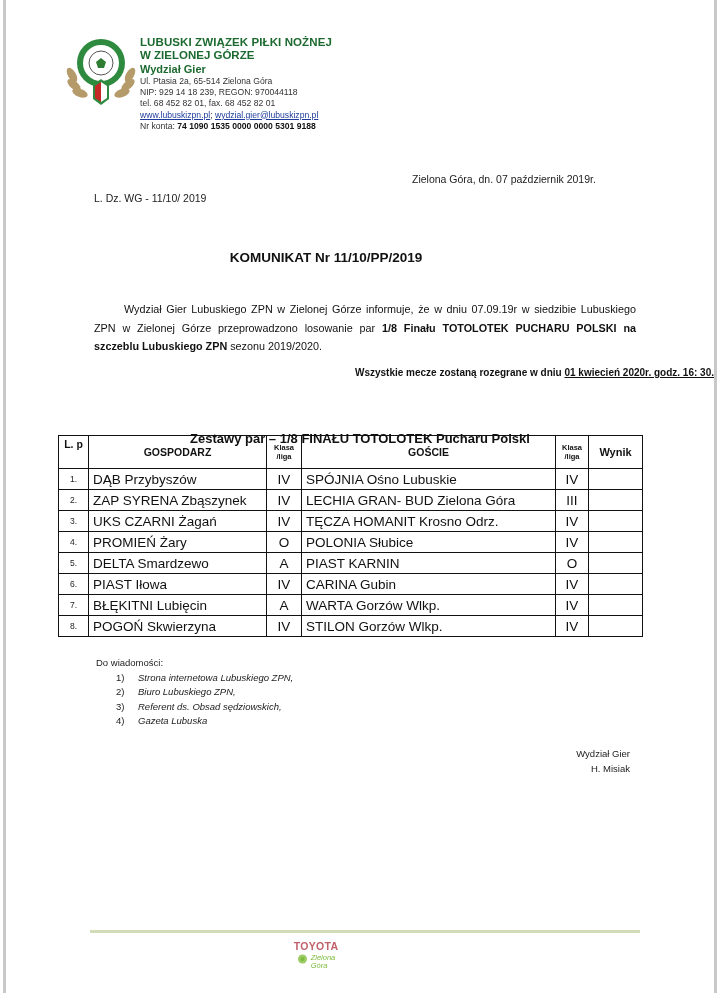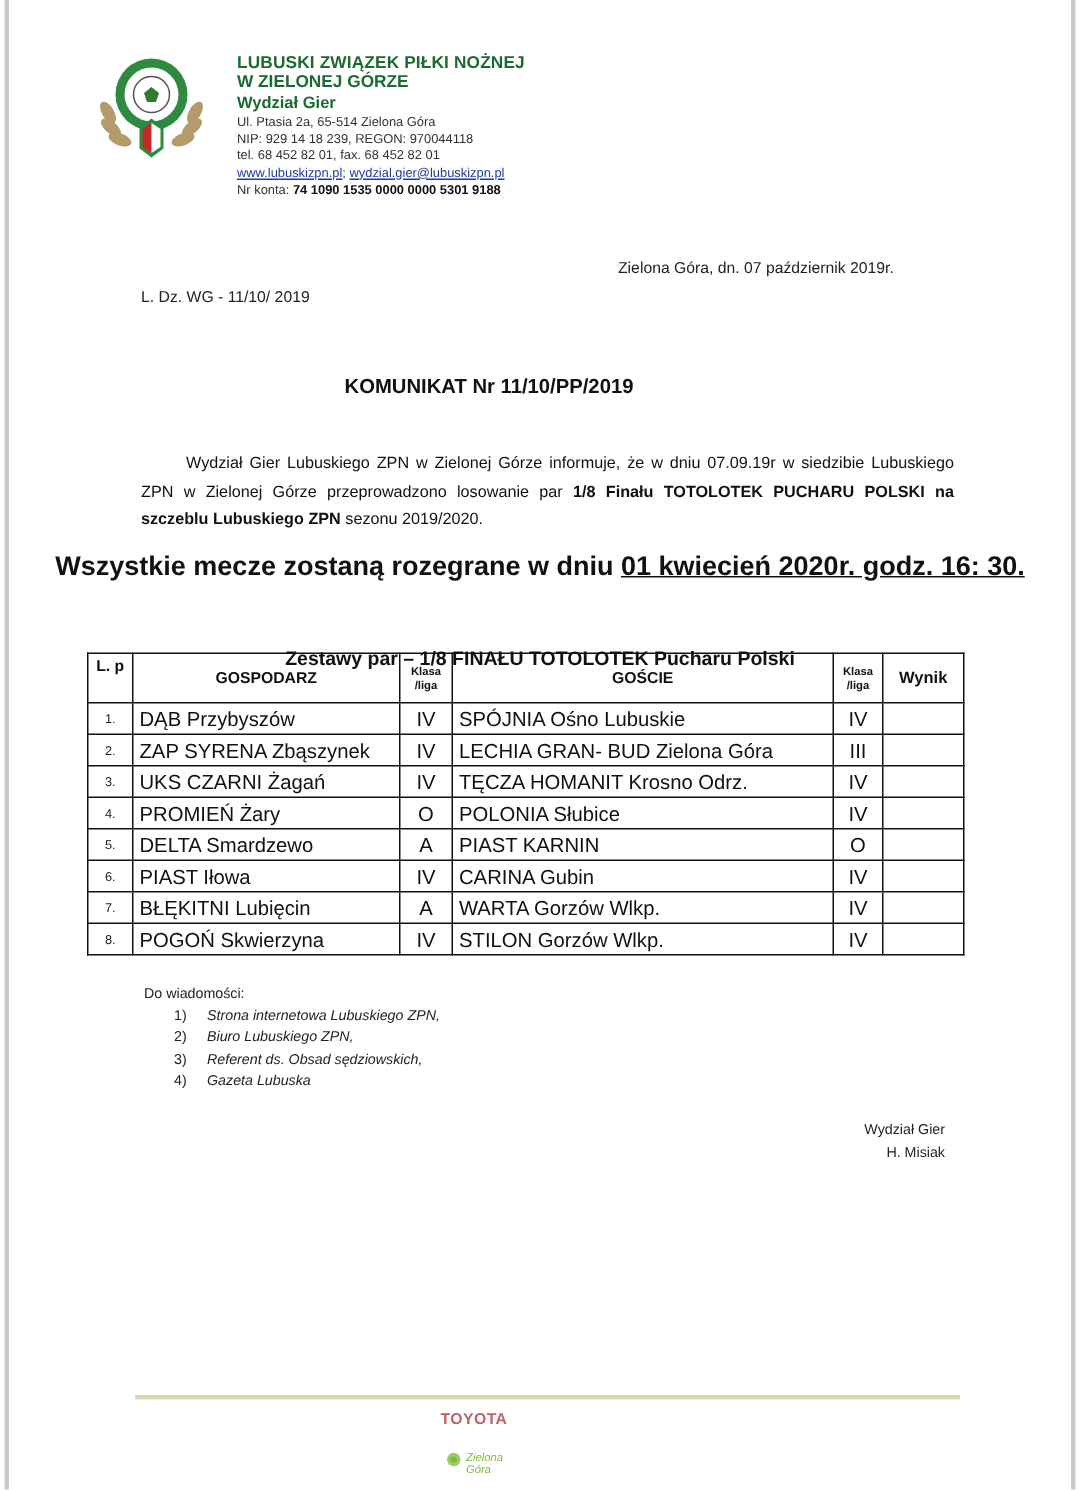--- a/index.html
+++ b/index.html
@@ -6,38 +6,38 @@
   body {
     width: 720px; height: 993px; background: #ffffff; position: relative; overflow: hidden;
     font-family: "Liberation Sans", "DejaVu Sans", sans-serif; color: #111;
   }
   .edge-left { position: absolute; left: 3px; top: 0; width: 3px; height: 993px; background: #c9c9c9; }
   .edge-right { position: absolute; left: 714px; top: 0; width: 3px; height: 993px; background: #c9c9c9; }
   .page { position: absolute; left: 6px; top: 0; width: 708px; height: 993px; background: #fff; }
 
   
   .logo { position: absolute; left: 56px; top: 35px; width: 78px; height: 72px; }
-  .org { position: absolute; left: 152px; top: 36px; font-size: 10.5px; line-height: 13px; }
+  .org { position: absolute; left: 134px; top: 36px; font-size: 10.5px; line-height: 13px; }
   .org .t1 { font-weight: bold; color: #1c6a2f; font-size: 11.5px; letter-spacing: 0.1px; }
   .org .t2 { font-weight: bold; color: #1c6a2f; font-size: 11.5px; }
   .org .t3 { font-weight: bold; color: #1c6a2f; font-size: 11px; margin-top: 1px; }
   .org .small { font-size: 8.6px; line-height: 11.2px; color: #333; }
   .org a { color: #1e3c9c; text-decoration: underline; }
   .org .bold { font-weight: bold; color: #111; }
 
   .date { position: absolute; left: 406px; top: 173px; font-size: 10.5px; color: #222; }
   .ldz { position: absolute; left: 88px; top: 192px; font-size: 10.5px; color: #222; }
 
   .title { position: absolute; left: 0; width: 640px; top: 250px; text-align: center; font-weight: bold; font-size: 13.5px; }
   .subtitle { position: absolute; left: 0; width: 708px; top: 271px; text-align: center; font-weight: bold; font-size: 10.8px; }
 
   .para { position: absolute; left: 88px; width: 542px; top: 300px; font-size: 10.8px; line-height: 18.5px; text-align: justify; }
   .para .indent { display: inline-block; width: 30px; }
 
-  .announce { position: absolute; left: 0; width: 708px; top: 367px; text-align: center; font-weight: bold; font-size: 18px; }
+  .announce { position: absolute; left: 0; width: 708px; top: 367px; text-align: right; font-weight: bold; font-size: 10px; }
   .announce u { text-decoration: underline; }
   .zestawy { position: absolute; left: 0; width: 708px; top: 403px; text-align: center; font-weight: bold; font-size: 13px; margin-top: 28px; }
 
   table.pairs { position: absolute; left: 52px; top: 435px; border-collapse: collapse; table-layout: fixed; }
   table.pairs td, table.pairs th { border: 1px solid #111; padding: 0 4px; height: 20px; font-size: 13.5px; white-space: nowrap; overflow: hidden; }
   table.pairs th { height: 30px; font-weight: bold; font-size: 10.5px; }
   table.pairs th.klasa { font-size: 7.5px; line-height: 9px; font-weight: bold; }
   table.pairs th.lp { vertical-align: top; padding-top: 2px; }
   table.pairs td.no { font-size: 8.5px; text-align: center; color: #222; }
   table.pairs td.cls { text-align: center; }
@@ -47,21 +47,21 @@
   .dowiad ol { margin: 0; padding: 0; list-style: none; }
   .dowiad li { padding-left: 20px; position: relative; }
   .dowiad li .num { position: absolute; left: 20px; }
   .dowiad li .txt { margin-left: 22px; font-style: italic; }
 
   .sign { position: absolute; right: 84px; top: 746px; font-size: 9.5px; line-height: 15px; text-align: right; color: #222; }
 
   .footer-line { position: absolute; left: 84px; top: 930px; width: 550px; height: 3px; background: #d3dcb8; }
   .sponsor-toyota { position: absolute; left: 281px; top: 940px; width: 58px; height: 42px; }
   .toyota-text { font-weight: bold; color: #c0606a; font-size: 10.5px; text-align: center; letter-spacing: 0.3px; }
-  .zg-row { display: flex; align-items: center; justify-content: center; gap: 3px; margin-top: 14px; }
+  .zg-row { display: flex; align-items: flex-end; justify-content: center; gap: 3px; margin-top: 0; }
   .zg-text { font-size: 7.5px; color: #7dbb3c; line-height: 8px; font-style: italic; }
   .jako { position: absolute; left: 349px; top: 940px; width: 92px; height: 38px; background: #7fb8e0; display: flex; align-items: center; justify-content: center; gap: 5px; }
   .jako-text { color: #fff; font-weight: bold; font-size: 17px; font-family: "DejaVu Sans", sans-serif; }
 </style>
 </head>
 <body>
 
 <div class="edge-left"></div>
 <div class="edge-right"></div>
 

